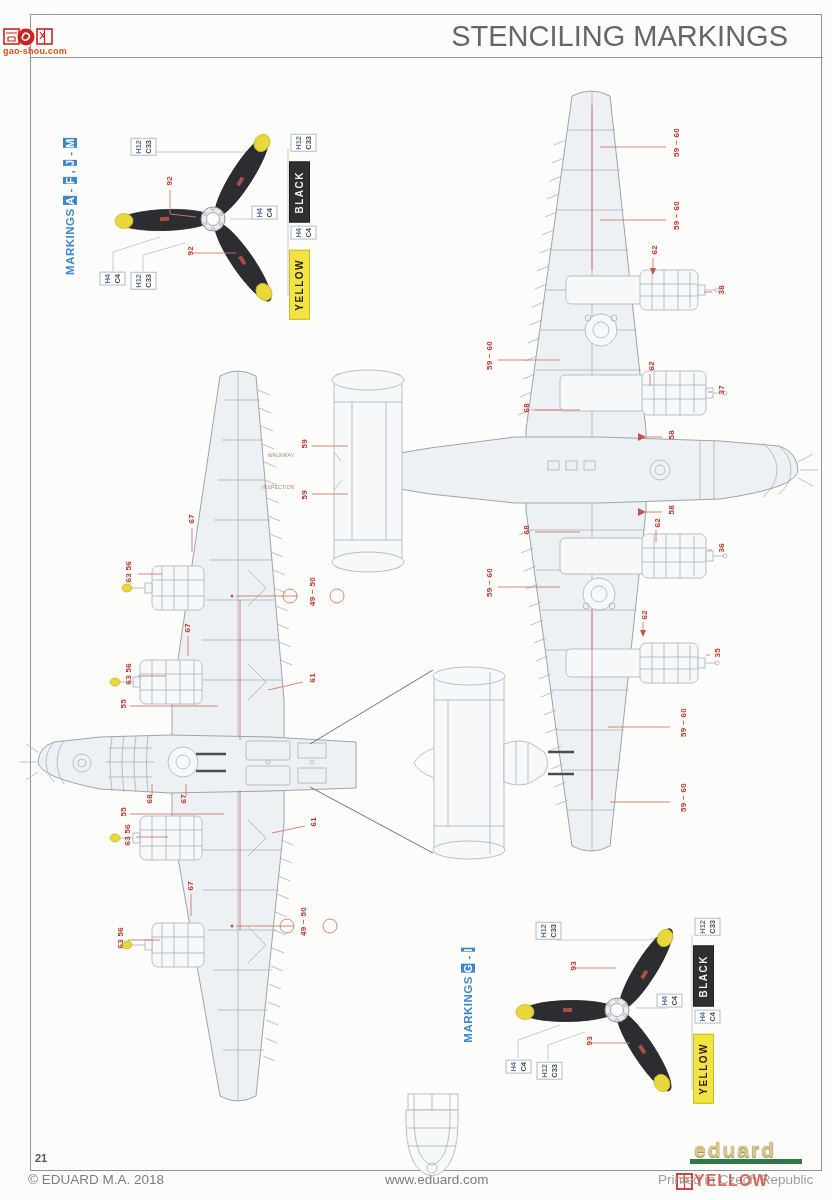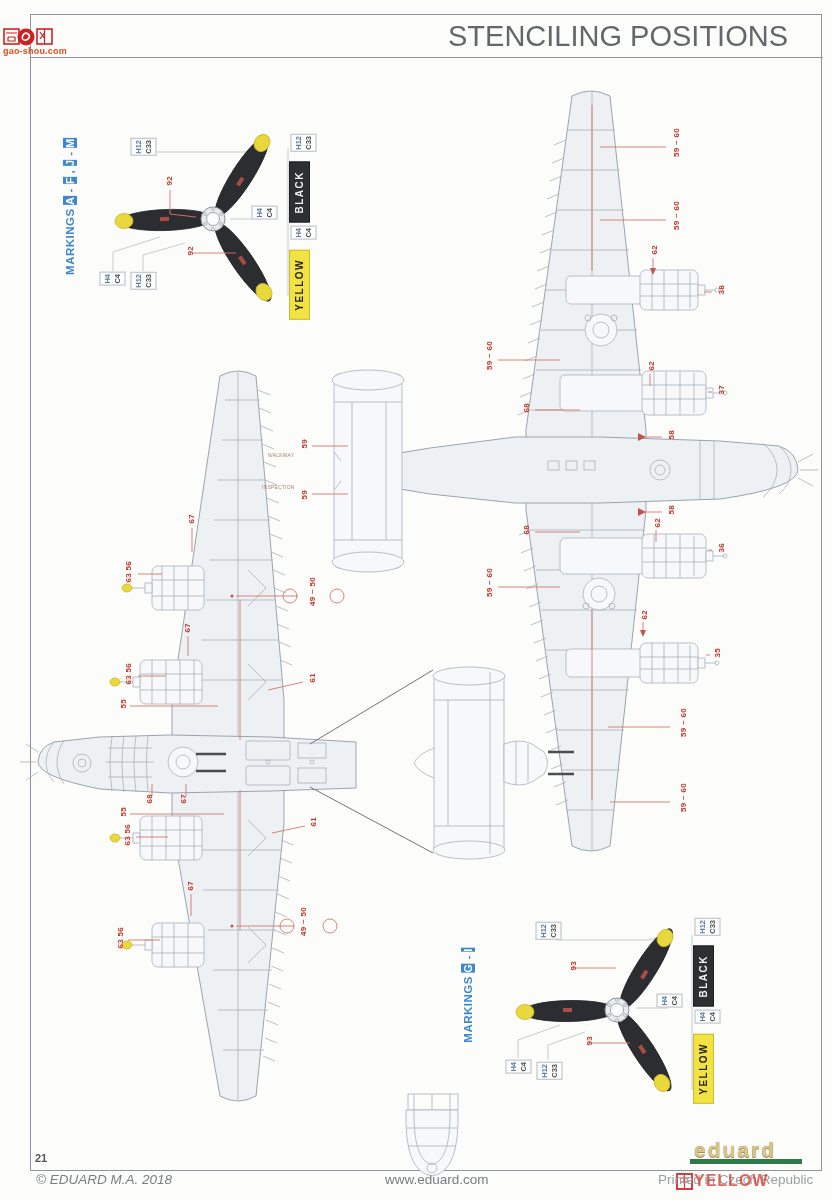--- a/index.html
+++ b/index.html
@@ -37,21 +37,21 @@
   .gl{stroke:#b9bfc6;stroke-width:.8;fill:none;}
 </style>
 </head>
 <body>
 
 <div id="page">
 
   <div class="page-border"></div>
   <div class="header-line"></div>
 
-  <div class="title" style="right:44px;top:20px;">STENCILING POSITIONS</div>
+  <div class="title" style="right:44px;top:20px;">STENCILING MARKINGS</div>
 
   <svg width="832" height="1200" viewBox="0 0 832 1200">
 
     <g>
       <rect x="4" y="29" width="15" height="15" fill="none" stroke="#cc2222" stroke-width="1.6"></rect>
       <path d="M6 33 H17 M8 37 h7 M8 37 v4 h7 v-4" fill="none" stroke="#cc2222" stroke-width="1.2"></path>
       <circle cx="26" cy="37" r="8.5" fill="#cc2222"></circle>
       <path d="M22 38 q2 -7 6 -4 q3 2 0 5 q-4 3 -6 -1" fill="none" stroke="#fff" stroke-width="1.6"></path>
       <rect x="37" y="29" width="15" height="15" fill="none" stroke="#cc2222" stroke-width="1.6"></rect>
       <path d="M40 32 l5 7 M45 32 l-5 7 M44.5 29 v15" fill="none" stroke="#cc2222" stroke-width="1.2"></path>
@@ -331,19 +331,19 @@
   <div class="co" style="left:116px;top:927px;">63 56</div>
 
   <div class="co" style="left:300px;top:439px;">59</div>
   <div class="co" style="left:300px;top:490px;">59</div>
   <div class="tt" style="left:268px;top:452px;">WALKWAY</div>
   <div class="tt" style="left:262px;top:484px;">INSPECTION</div>
 
   <div class="pgnum">21</div>
   <div class="edlogo">eduard</div>
   <div class="edbar"></div>
-  <div class="foot" style="left:36px;font-style:italic;">© EDUARD M.A. 2018</div>
+  <div class="foot" style="left:28px;">© EDUARD M.A. 2018</div>
   <div class="foot" style="left:385px;">www.eduard.com</div>
   <div class="foot" style="left:658px;color:#9ca0a4;">Printed in Czech Republic</div>
   <div class="hobby">YELLOW</div>
   <div class="search">SEARCH</div>
 
 </div>
 
 </body></html>

